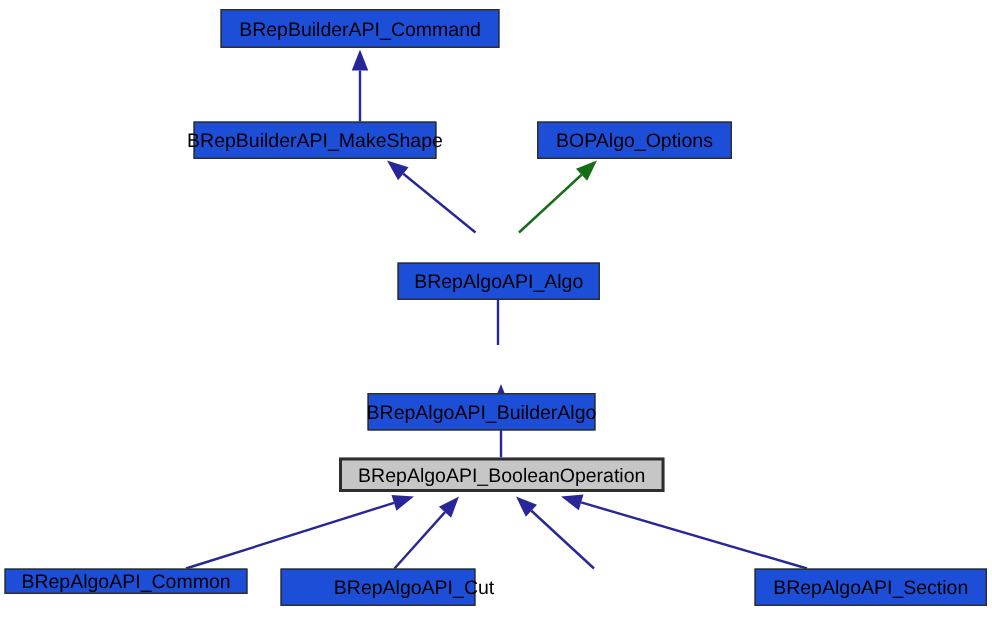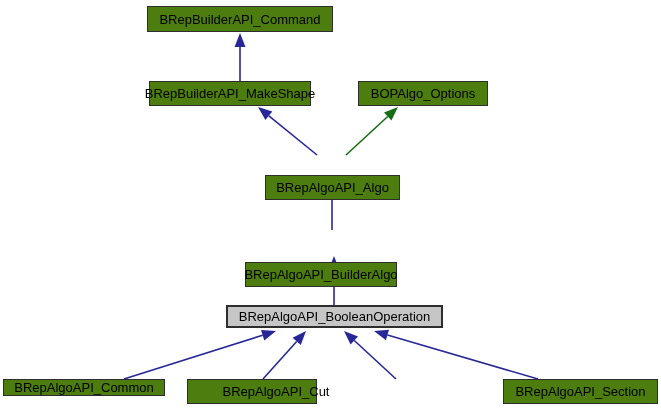--- a/index.html
+++ b/index.html
@@ -19,39 +19,39 @@
     position: absolute;
     left: 0;
     top: 0;
     width: 661px;
     height: 411px;
     pointer-events: none;
   }
   .node {
     position: absolute;
     box-sizing: border-box;
-    background: #4d7c0f;
+    background: #1d4ed8;
     border: 1px solid #2e2e2e;
     color: #000000;
     font-size: 13px;
     display: flex;
     align-items: center;
     justify-content: center;
     white-space: nowrap;
     cursor: pointer;
     z-index: 2;
   }
   .node.selected {
     background: #c6c6c6;
     border: 2px solid #2e2e2e;
     cursor: default;
   }
   
   .n-command          { left: 147px; top: 6px;   width: 186px; height: 26px; }
-  .n-makeshape        { left: 149px; top: 81px;  width: 162px; height: 25px; }
+  .n-makeshape        { left: 129px; top: 81px;  width: 162px; height: 25px; }
   .n-options          { left: 358px; top: 81px;  width: 130px; height: 25px; }
   .n-algo             { left: 265px; top: 155px; width: 135px; height: 25px; margin-top: 20px; }
   .n-builderalgo      { left: 245px; top: 230px; width: 152px; height: 25px; margin-top: 32px; }
   .n-booleanoperation { left: 226px; top: 305px; width: 217px; height: 23px; }
   .n-common           { left: 3px;   top: 379px; width: 162px; height: 17px; }
   .n-cut              { left: 187px; top: 379px; width: 130px; height: 25px; padding-left: 48px; }
   .n-fuse             { left: 341px; top: 379px; width: 136px; height: 25px; }
   .n-section          { left: 503px; top: 379px; width: 155px; height: 25px; }
 </style>
 </head>

